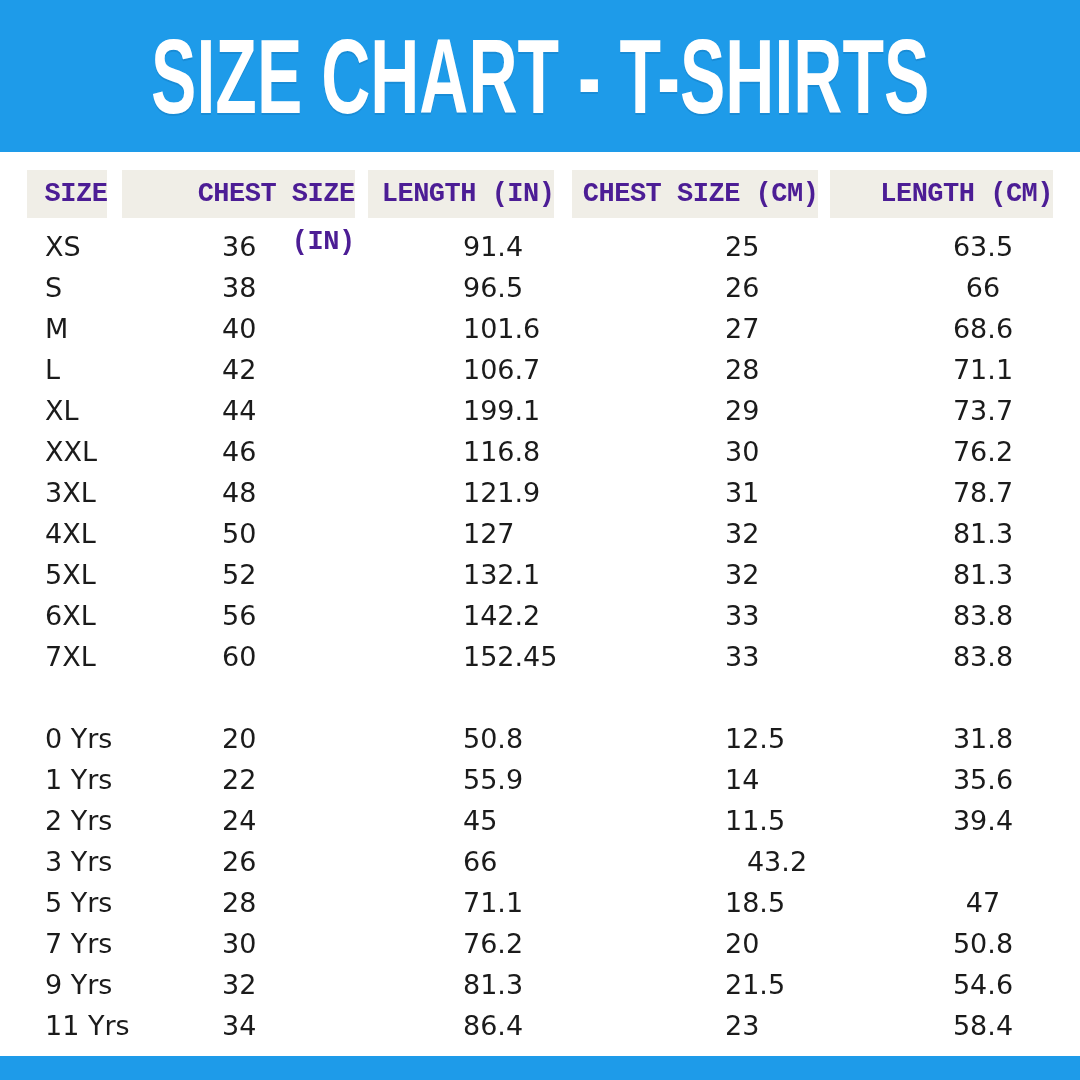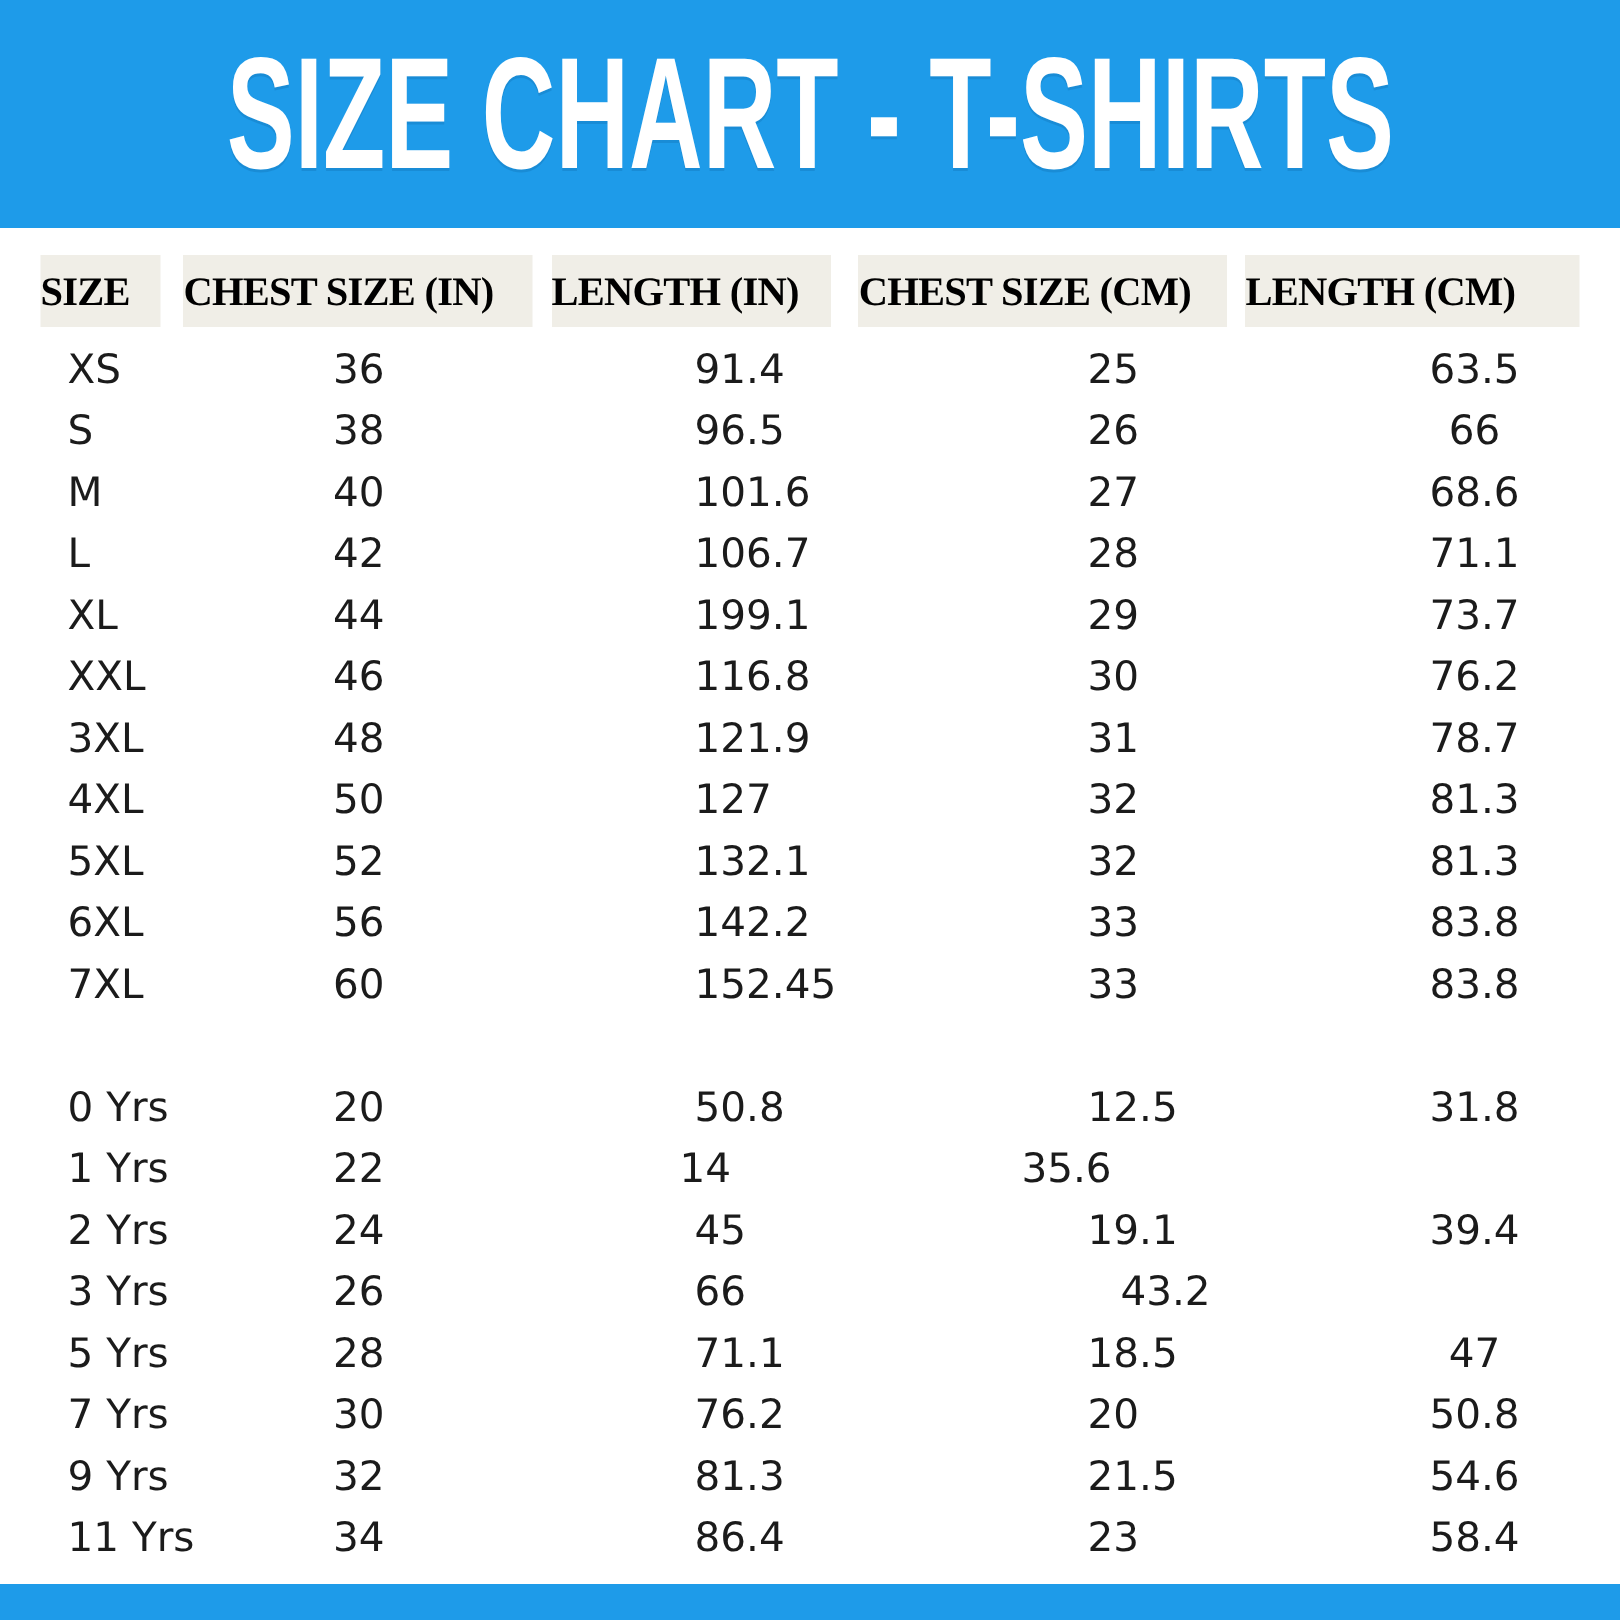--- a/index.html
+++ b/index.html
@@ -21,22 +21,22 @@
     margin:0;color:#ffffff;font-weight:bold;font-size:100px;
     font-family:"Liberation Sans",sans-serif;
     white-space:nowrap;letter-spacing:0px;
     transform:scale(0.68,1.06);transform-origin:center center;
     text-shadow:0 2px 0 rgba(0,60,110,0.15);
   }
   .table-area{margin:18px 27px 0 27px;}
   .hdr-row{display:flex;margin-bottom:8px;}
   .hcell{
     background:var(--hdr-bg);height:48px;line-height:48px;
-    text-align:left;font-weight:bold;font-size:27px;letter-spacing:-0.5px;
-    font-family:Liberation Serif, serif;color:#000000;
+    text-align:right;font-weight:bold;font-size:27px;letter-spacing:-0.5px;
+    font-family:Liberation Mono, monospace;color:#4c1d95;
   }
   .h0{width:83px;}
   .h1{width:240px;margin-left:15px;}
   .h2{width:254px;margin-left:18px;}
   .h3{width:193px;margin-left:13px;}
   .h4{width:230px;margin-left:12px;}
   .trow{display:flex;height:41px;line-height:41px;}
   .tcell{font-size:27px;white-space:nowrap;}
   .c0{width:83px;padding-left:18px;box-sizing:border-box;}
   .c1{width:240px;margin-left:15px;padding-left:97px;box-sizing:border-box;}
@@ -149,28 +149,29 @@
         <div class="trow">
           <div class="tcell c0">0 Yrs</div>
           <div class="tcell c1">20</div>
           <div class="tcell c2">50.8</div>
           <div class="tcell c3">12.5</div>
           <div class="tcell c4">31.8</div>
         </div>
         <div class="trow">
           <div class="tcell c0">1 Yrs</div>
           <div class="tcell c1">22</div>
+          <div class="tcell c2">55.9</div>
           <div class="tcell c3">14</div>
           <div class="tcell c4">35.6</div>
         </div>
         <div class="trow">
           <div class="tcell c0">2 Yrs</div>
           <div class="tcell c1">24</div>
           <div class="tcell c2">45</div>
-          <div class="tcell c3">19.1</div>
+          <div class="tcell c3">11.5</div>
           <div class="tcell c4">39.4</div>
         </div>
         <div class="trow">
           <div class="tcell c0">3 Yrs</div>
           <div class="tcell c1">26</div>
           <div class="tcell c2">66</div>
           <div class="tcell c4">43.2</div>
         </div>
         <div class="trow">
           <div class="tcell c0">5 Yrs</div>

